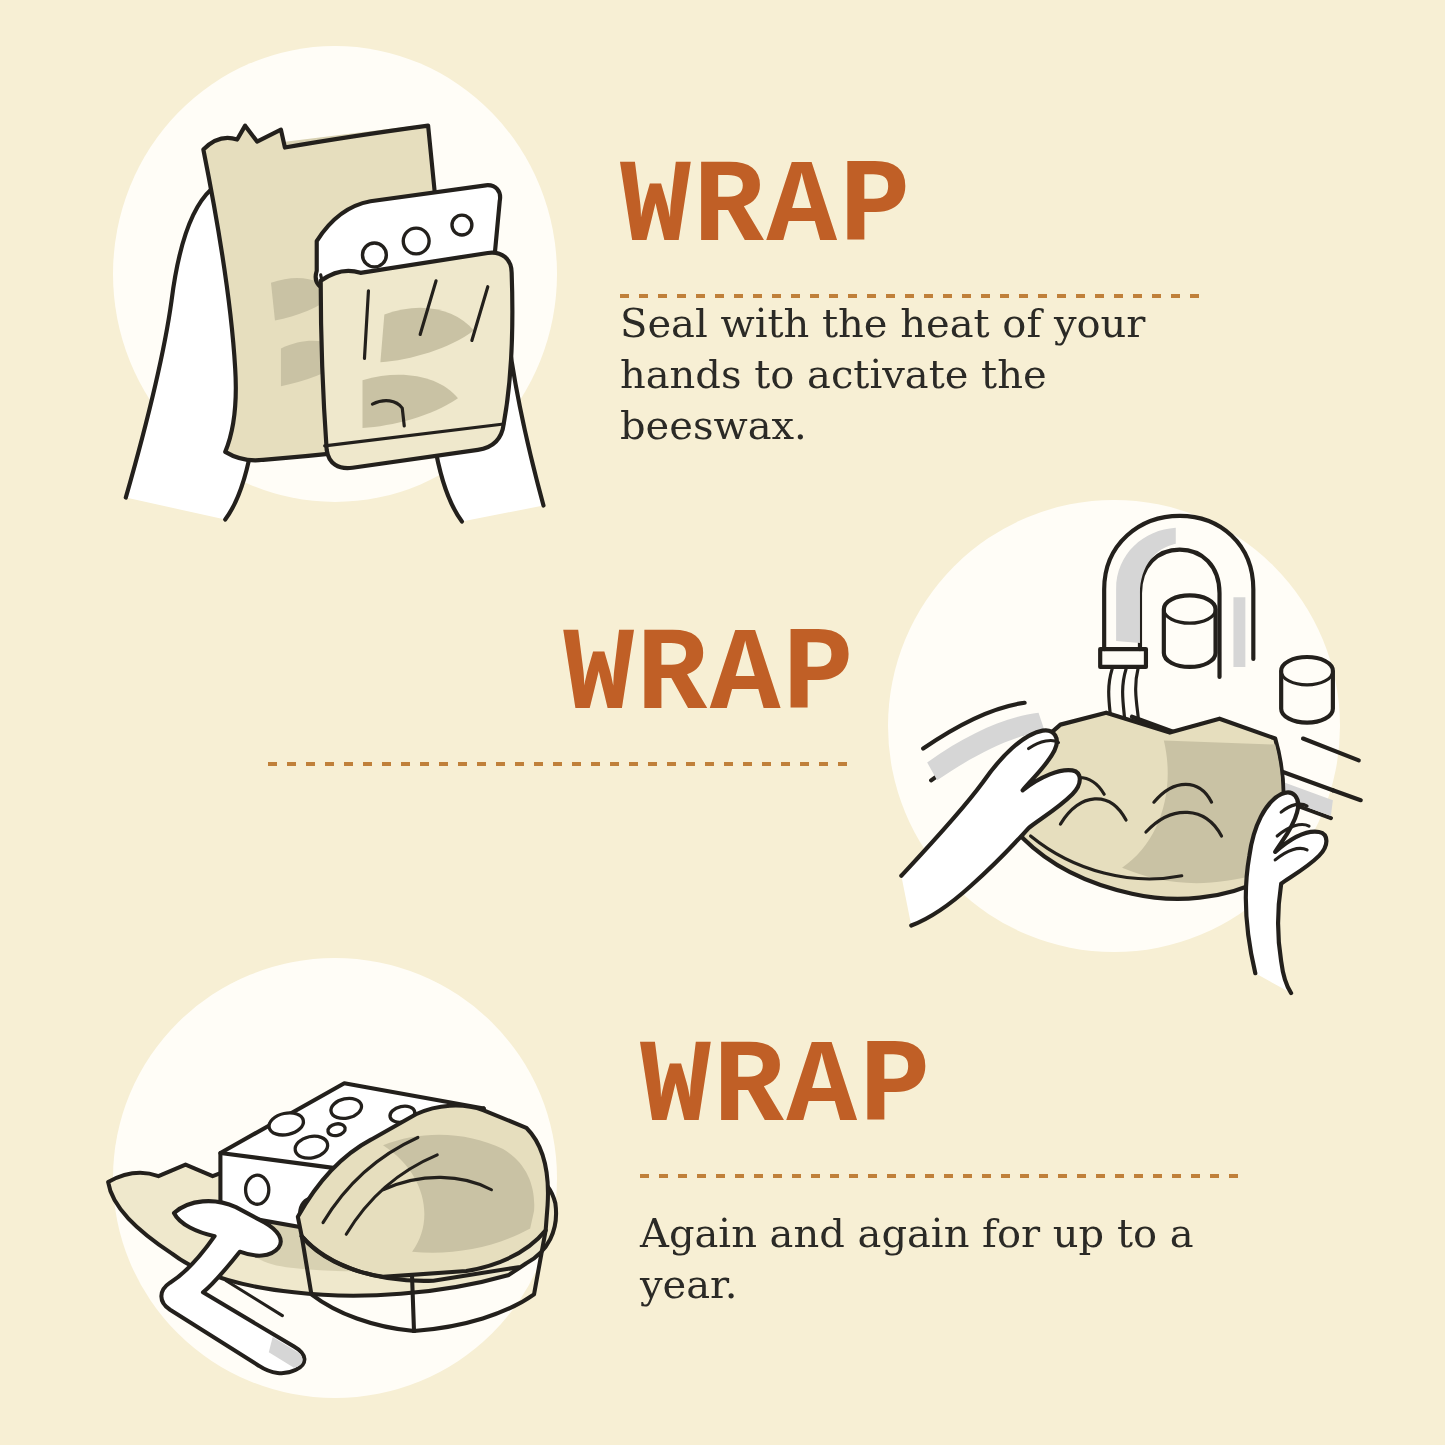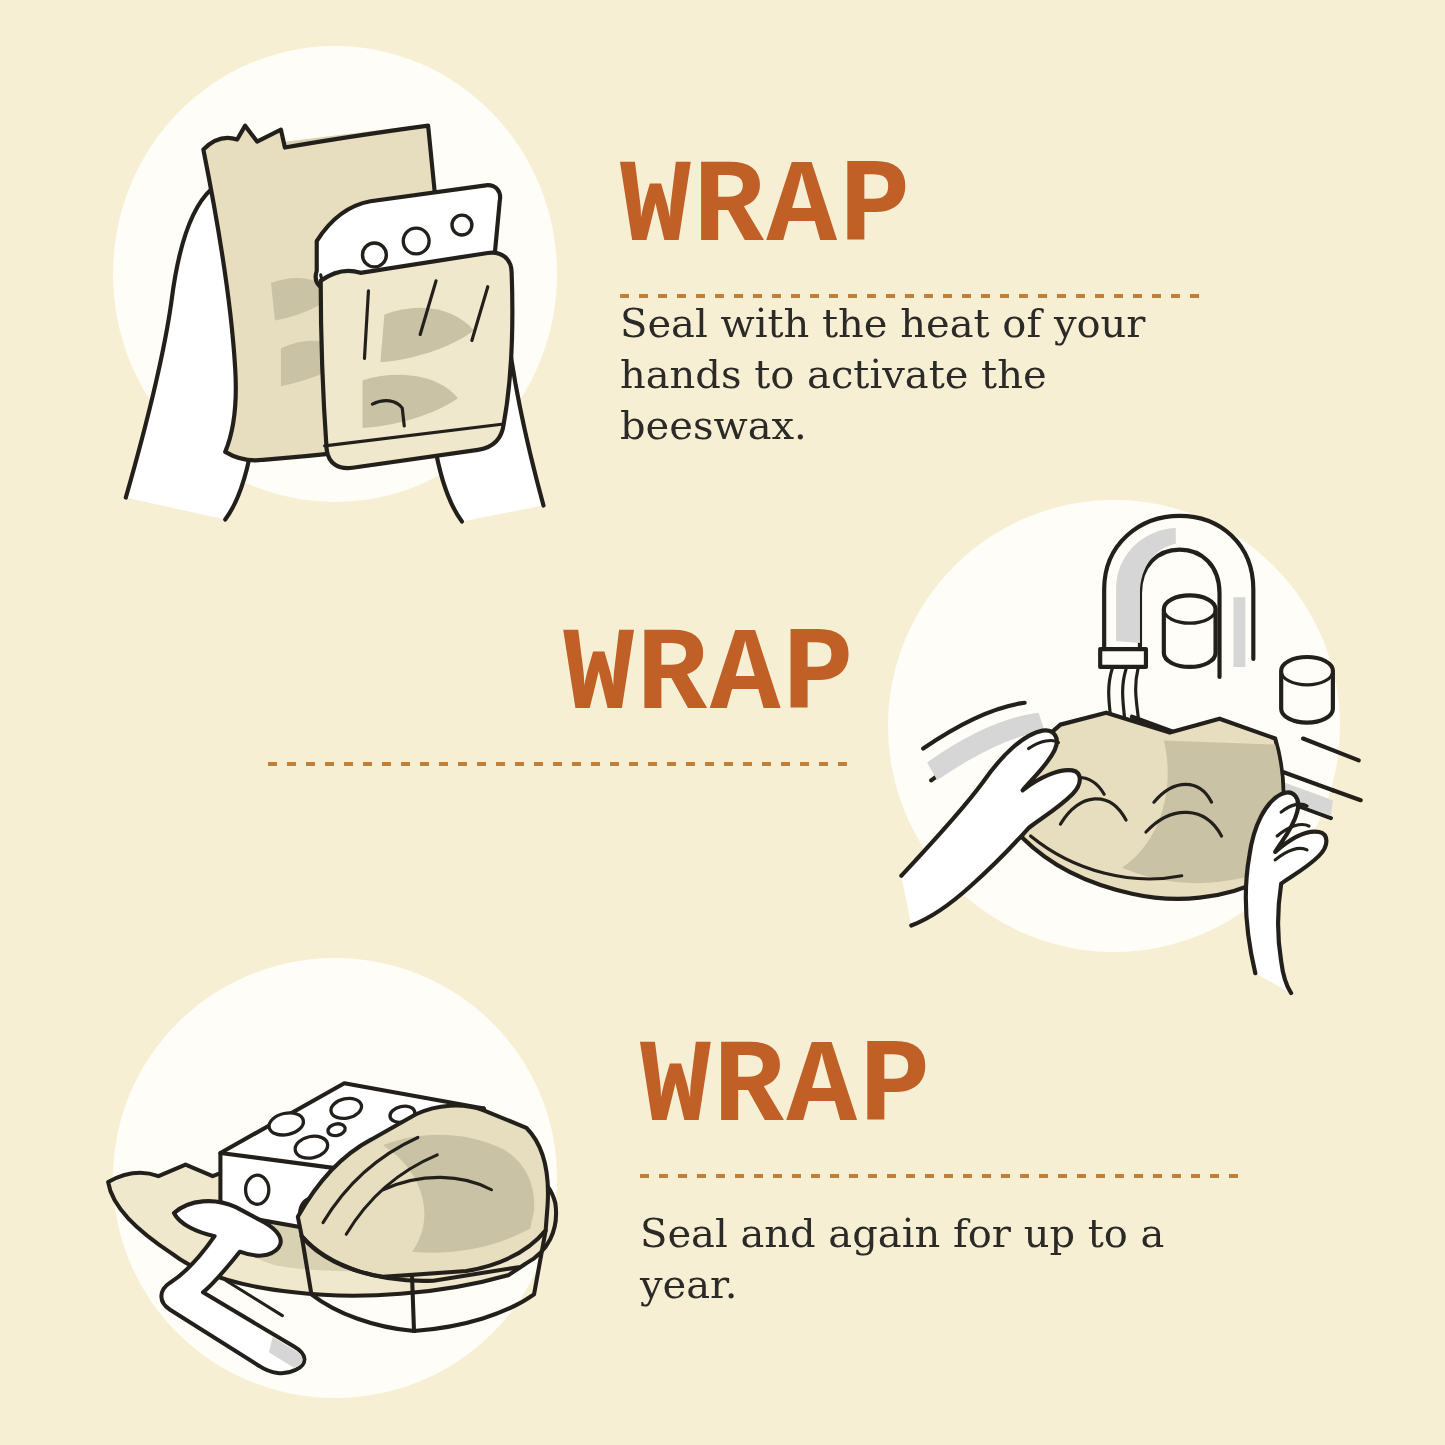--- a/index.html
+++ b/index.html
@@ -282,17 +282,17 @@
                                C222 428 222 438 210 444 C198 450 184 448 172 440 L80 382
                                C68 374 68 362 80 354 C96 344 112 326 126 306 C108 302 90 294 84 282 Z"></path>
         <path class="metal-sh" d="M186 410 L212 426 C220 432 218 440 208 442 L182 426 Z"></path>
         <path class="ln-thin" d="M138 352 L196 388"></path>
       </svg>
     </div>
 
     <div class="text-col">
       <h2 class="step-title">WRAP</h2>
       <div class="divider"></div>
-      <p class="step-body">Seal and again for up to a year.</p>
+      <p class="step-body">Again and again for up to a year.</p>
     </div>
   </div>
 
 </div>
 
 </body></html>

